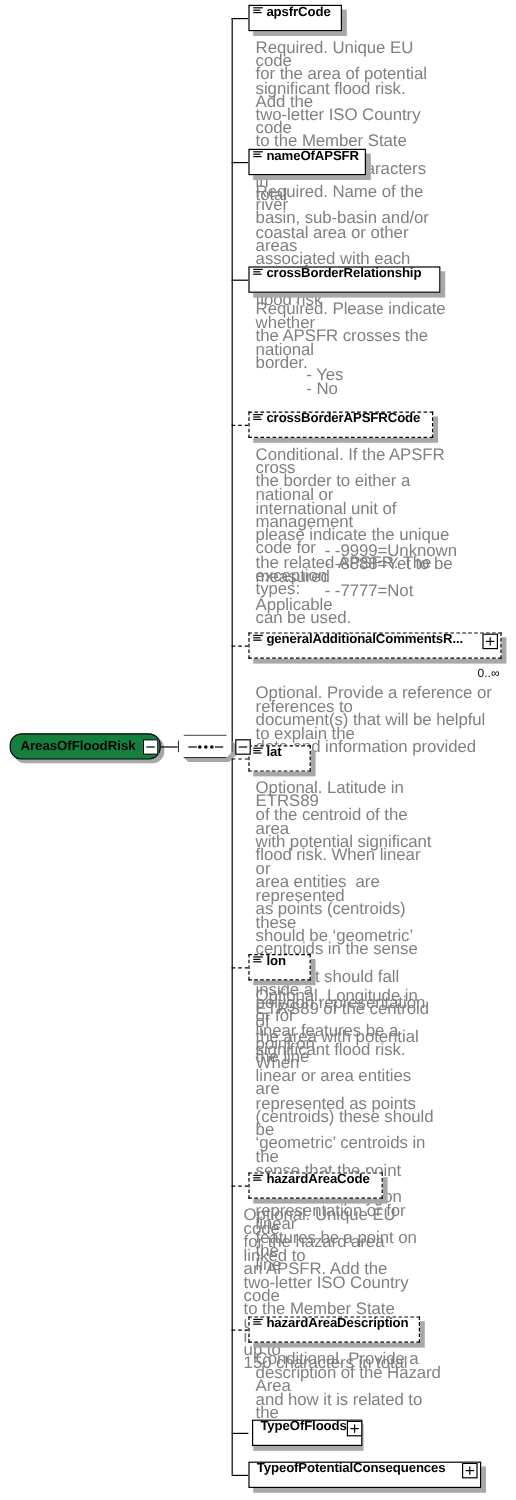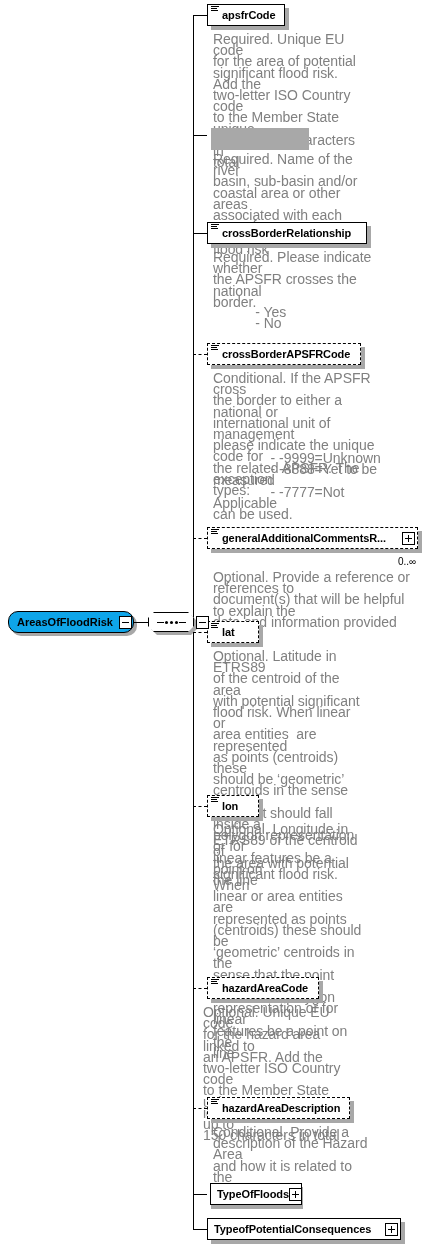--- a/index.html
+++ b/index.html
@@ -16,21 +16,21 @@
   .stub-dashed{position:absolute;height:0;border-top:1px dashed #000;}
   .link{position:absolute;height:1px;background:#000;}
 
   
   .node{
     position:absolute;
     box-sizing:border-box;
     background:#ffffff;
     border:1px solid #000;
     height:22px;
-    display:flex;align-items:center;
+    display:flex;align-items:flex-start;
     padding-left:14px;padding-right:2px;
   }
   .node.optional{border:1px dashed #000;}
   .node-shadow{
     position:absolute;background:#a8a8a8;z-index:0;
   }
   .node-label{
     font-size:11px;font-weight:bold;color:#000;
     white-space:nowrap;line-height:11px;letter-spacing:-0.1px;
   }
@@ -53,21 +53,21 @@
   }
   .expander:before{
     content:"";position:absolute;left:2px;top:5px;width:7px;height:1px;background:#000;
   }
   .expander.plus:after{
     content:"";position:absolute;left:5px;top:2px;width:1px;height:7px;background:#000;
   }
 
   
   .root{
-    position:absolute;box-sizing:border-box;background:#0ea5e9;border:1px solid #000;
+    position:absolute;box-sizing:border-box;background:#15803d;border:1px solid #000;
     height:22px;display:flex;align-items:center;padding:0 4px 0 8px;
     border-radius:10px/10px;
   }
   .root-label{font-size:11px;font-weight:bold;color:#000;white-space:nowrap;line-height:11px;}
   .root .expander{margin-left:6px;}
 
   
   .seq{
     position:absolute;box-sizing:border-box;background:#fff;border:1px solid #000;
     height:20px;width:46px;display:flex;align-items:center;justify-content:center;
@@ -120,20 +120,28 @@
     </div>
     <div class="desc" style="left: 213px; top: 34px; width: 150px;">Required. Unique EU code
 for the area of potential
 significant flood risk. Add the
 two-letter ISO Country code
 to the Member State unique
 id - up to 42 characters in
 total</div>
     <div class="stub" style="left: 193px; top: 135px; width: 14px;"></div>
     <div class="node-shadow" style="left: 211px; top: 128px; width: 98px; height: 22px;"></div>
+    <div class="node" style="left: 207px; top: 124px; width: 98px; z-index: 5;">
+      <span class="elem-icon">
+        <i></i>
+        <i></i>
+        <i></i>
+      </span>
+      <span class="node-label">nameOfAPSFR</span>
+    </div>
     <div class="desc" style="left: 213px; top: 154px; width: 150px;">Required. Name of the river
 basin, sub-basin and/or
 coastal area or other areas
 associated with each area of
 potential significant flood risk</div>
     <div class="stub" style="left: 193px; top: 233px; width: 14px;"></div>
     <div class="node-shadow" style="left: 211px; top: 226px; width: 160px; height: 22px;"></div>
     <div class="node" style="left: 207px; top: 222px; width: 160px; z-index: 5;">
       <span class="elem-icon">
         <i></i>

